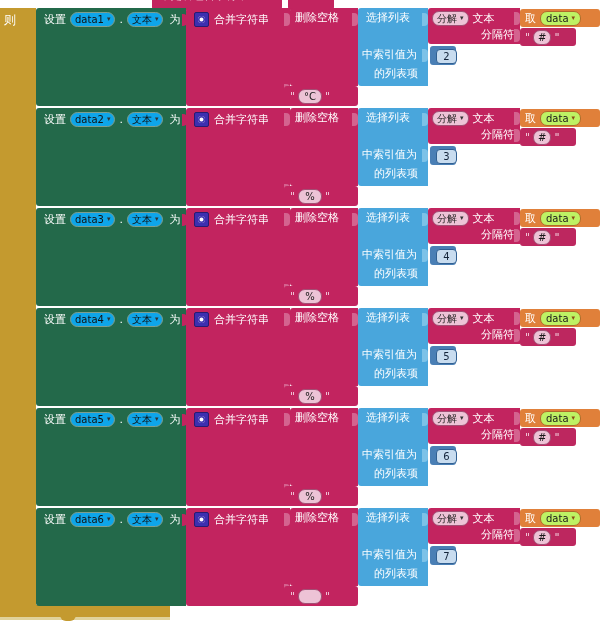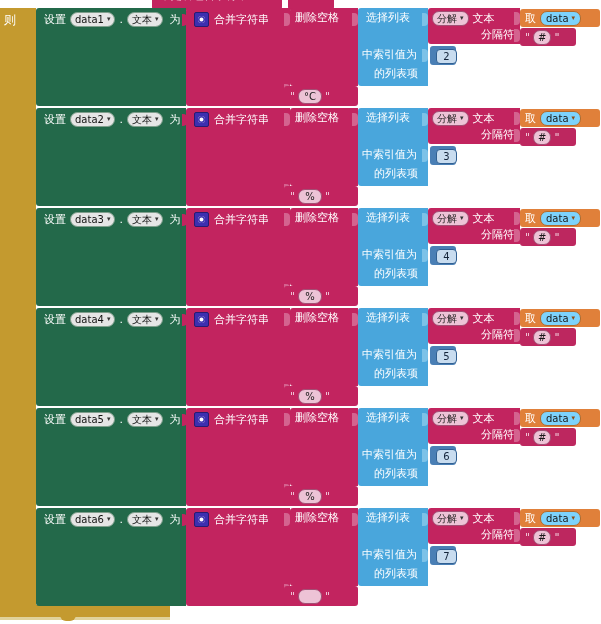--- a/index.html
+++ b/index.html
@@ -32,33 +32,33 @@
 
   
   .var-blk{background:#e0803a;}
 
   
   .num-blk{background:#4a7fb5;}
 
   
   .pill{
     display:inline-flex;align-items:center;justify-content:center;
-    background:#e5e5e5;color:#111;border:1px solid #7f9e8c;border-radius:8px;
+    background:#0ea5e9;color:#111;border:1px solid #7f9e8c;border-radius:8px;
     padding:0 4px;height:13px;font-size:10px;line-height:1;white-space:nowrap;
   }
   .pill .caret{font-size:7px;margin-left:3px;color:#333;}
   .pill-pink{
     display:inline-flex;align-items:center;justify-content:center;
     background:#edc3d6;color:#1a1a1a;border:1px solid #a34e74;border-radius:7px;
     padding:0 4px;height:13px;font-size:10px;line-height:1;white-space:nowrap;
   }
   .pill-pink .caret{font-size:7px;margin-left:3px;color:#333;}
   .pill-orange{
     display:inline-flex;align-items:center;justify-content:center;
-    background:#7dd3fc;color:#1a1a1a;border:1px solid #b06a2a;border-radius:7px;
+    background:#bef264;color:#1a1a1a;border:1px solid #b06a2a;border-radius:7px;
     padding:0 5px;height:13px;font-size:10px;line-height:1;white-space:nowrap;
   }
   .pill-orange .caret{font-size:7px;margin-left:3px;color:#8a4a14;}
   .pill-blue{
     display:inline-flex;align-items:center;justify-content:center;
     background:#c8dcef;color:#14243a;border:1px solid #2f5f92;border-radius:4px;
     padding:0 4px;height:13px;min-width:11px;font-size:10px;line-height:1;
   }
 
   

